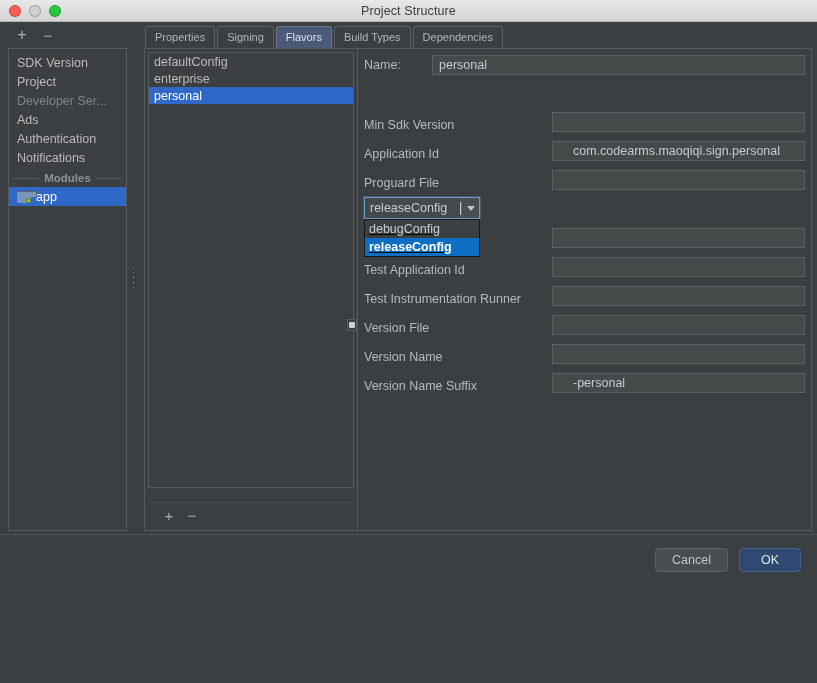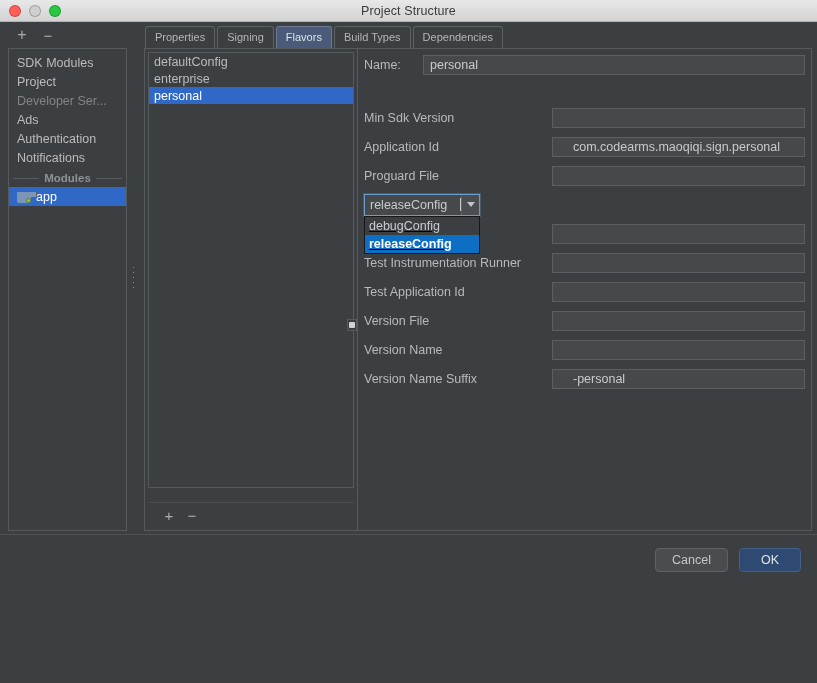--- a/index.html
+++ b/index.html
@@ -147,34 +147,34 @@
   .flavor-foot {
     height: 25px; display: flex; align-items: center; gap: 9px;
     padding-left: 14px; flex: none;
     border-top: 1px solid #4a4e50; margin: 2px 3px 3px 3px;
   }
   .flavor-foot .tbbtn { width: 14px; height: 14px; font-size: 15px; }
 
   
   .formcol { flex: 1; min-width: 0; position: relative; padding: 6px 6px 0 6px; }
 
-  .name-row { display: flex; align-items: center; gap: 9px; margin-bottom: 2px; }
+  .name-row { display: flex; align-items: center; gap: 18px; margin-bottom: 2px; }
   .name-label { font-size: 12.5px; color: #b6babd; width: 50px; flex: none; }
   .field {
     height: 20px; background: #45494a; border: 1px solid #5a5f61;
     font-size: 12.5px; color: #c7cbce;
     display: flex; align-items: center; padding-left: 6px;
     min-width: 0;
   }
   .name-field { flex: 1; }
 
   .spacer-row { height: 26px; }
 
   .form-row {
-    display: flex; align-items: center; height: 29px;
+    display: flex; align-items: flex-end; height: 29px;
   }
   .form-label {
     width: 188px; flex: none; font-size: 12.5px; color: #b6babd;
   }
   .form-row .field { flex: 1; padding-left: 20px; }
 
   
   .combo-wrap { flex: 1; position: relative; }
   .combo {
     height: 22px; width: 116px;
@@ -259,21 +259,21 @@
   <div class="body-area">
 
     <div class="toprow">
 
       <div class="leftcol">
         <div class="left-toolbar">
           <span class="tbbtn">+</span>
           <span class="tbbtn minus">−</span>
         </div>
         <div class="sidebar">
-          <div class="side-item">SDK Modules</div>
+          <div class="side-item">SDK Version</div>
           <div class="side-item">Project</div>
           <div class="side-item muted">Developer Ser...</div>
           <div class="side-item">Ads</div>
           <div class="side-item">Authentication</div>
           <div class="side-item">Notifications</div>
           <div class="side-sep">
             <span class="line"></span>
             <span class="lbl">Modules</span>
             <span class="line"></span>
           </div>
@@ -359,26 +359,26 @@
                 </span>
               </span>
             </div>
 
             <div class="form-row">
               <span class="form-label">Target Sdk Version</span>
               <span class="field"></span>
             </div>
 
             <div class="form-row">
+              <span class="form-label">Test Application Id</span>
+              <span class="field"></span>
+            </div>
+
+            <div class="form-row">
               <span class="form-label">Test Instrumentation Runner</span>
-              <span class="field"></span>
-            </div>
-
-            <div class="form-row">
-              <span class="form-label">Test Application Id</span>
               <span class="field"></span>
             </div>
 
             <div class="form-row">
               <span class="form-label">Version File</span>
               <span class="field"></span>
             </div>
 
             <div class="form-row">
               <span class="form-label">Version Name</span>

